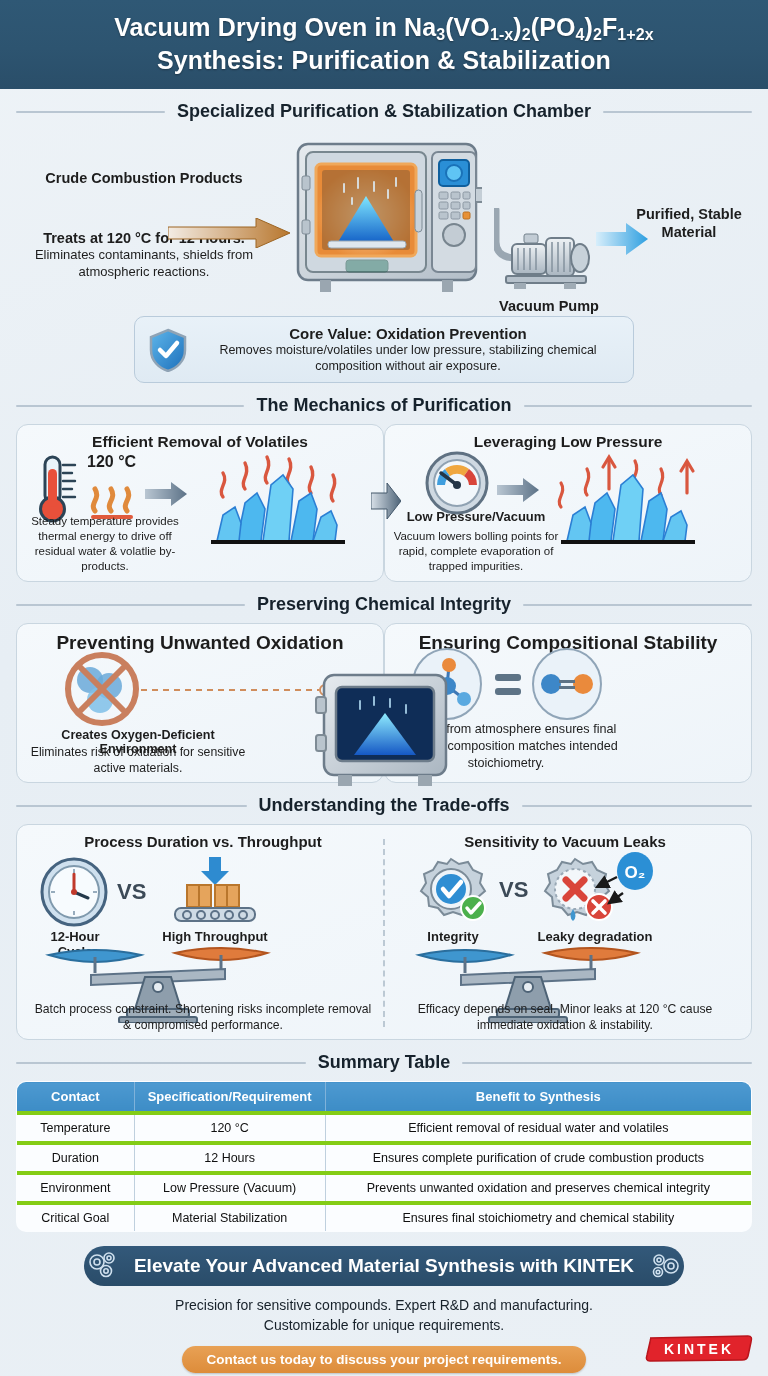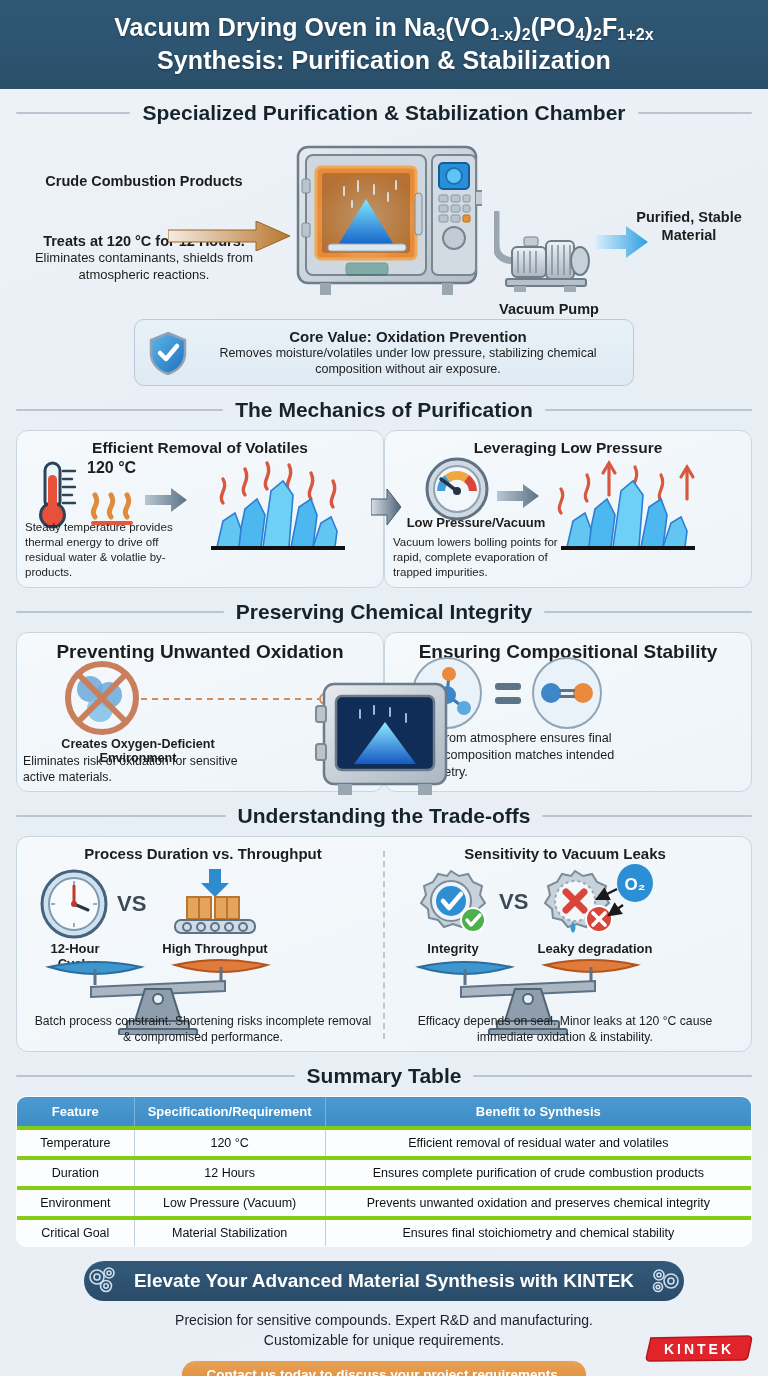--- a/index.html
+++ b/index.html
@@ -24,21 +24,21 @@
     color: #ffffff; font-size: 25px; line-height: 1.22;
     font-weight: bold; letter-spacing: .1px;
     text-shadow: 0 1px 2px rgba(0,0,0,.35);
   }
   .header h1 sub { font-size: 16px; vertical-align: -.28em; }
 
   
   .sec-head { display: flex; align-items: center; gap: 12px;
               padding: 0 16px; margin: 12px 0 8px 0; }
   .sec-head .rule { flex: 1; height: 2px; background: #b9c6d2; border-radius:2px;}
-  .sec-head .t { font-size: 21px; font-weight: bold; color: #16222c; white-space: nowrap; }
+  .sec-head .t { font-size: 18px; font-weight: bold; color: #16222c; white-space: nowrap; }
 
   
   .card {
     background: linear-gradient(160deg,#f5f9fc 0%, #eef4f9 100%);
     border: 1px solid #c9d6e0;
     border-radius: 12px;
   }
   .row2 { display: flex; gap: 0; padding: 0 16px; }
   .row2 > .card { flex: 1; }
 
@@ -60,21 +60,21 @@
   }
   .corebox .txt { flex:1; text-align: center; }
   .core-t { font-size: 15px; font-weight: bold; }
   .core-d { font-size: 12.5px; line-height: 1.28; }
 
   
   .mech { position: relative; }
   .mcard { height: 158px; position: relative; padding: 8px 10px; }
   .mcard .ct { text-align:center; font-size:15.5px; font-weight:bold; }
   .mid-arrow { position: absolute; left: 371px; top: 58px; width: 30px; height: 38px; z-index: 4; }
-  .m-desc { font-size: 11.5px; line-height: 1.3; }
+  .m-desc { font-size: 11.5px; line-height: 1.3; text-align:center; }
 
   
   .icard { height: 160px; position: relative; padding: 8px 10px; }
   .icard .ct { text-align:center; font-size:19px; font-weight:bold; }
   .mid-oven { position: absolute; left: 310px; top: 50px; width: 150px; height: 115px; z-index: 5; }
 
   
   .tcard { height: 216px; display: flex; padding: 8px 8px 6px 8px; }
   .thalf { flex: 1; position: relative; text-align: center; padding: 0 6px; }
   .tdiv { width: 0; border-left: 2px dashed #bcc9d4; margin: 6px 2px; }
@@ -568,21 +568,21 @@
   <div class="sec-head">
     <div class="rule"></div>
     <div class="t">Summary Table</div>
     <div class="rule"></div>
   </div>
 
   <div class="tbl-wrap">
     <table>
       <thead>
         <tr>
-          <th>Feature</th>
+          <th>Contact</th>
           <th>Specification/Requirement</th>
           <th>Benefit to Synthesis</th>
         </tr>
       </thead>
       <tbody>
         <tr>
           <td>Temperature</td>
           <td>120 °C</td>
           <td>Efficient removal of residual water and volatiles</td>
         </tr>

